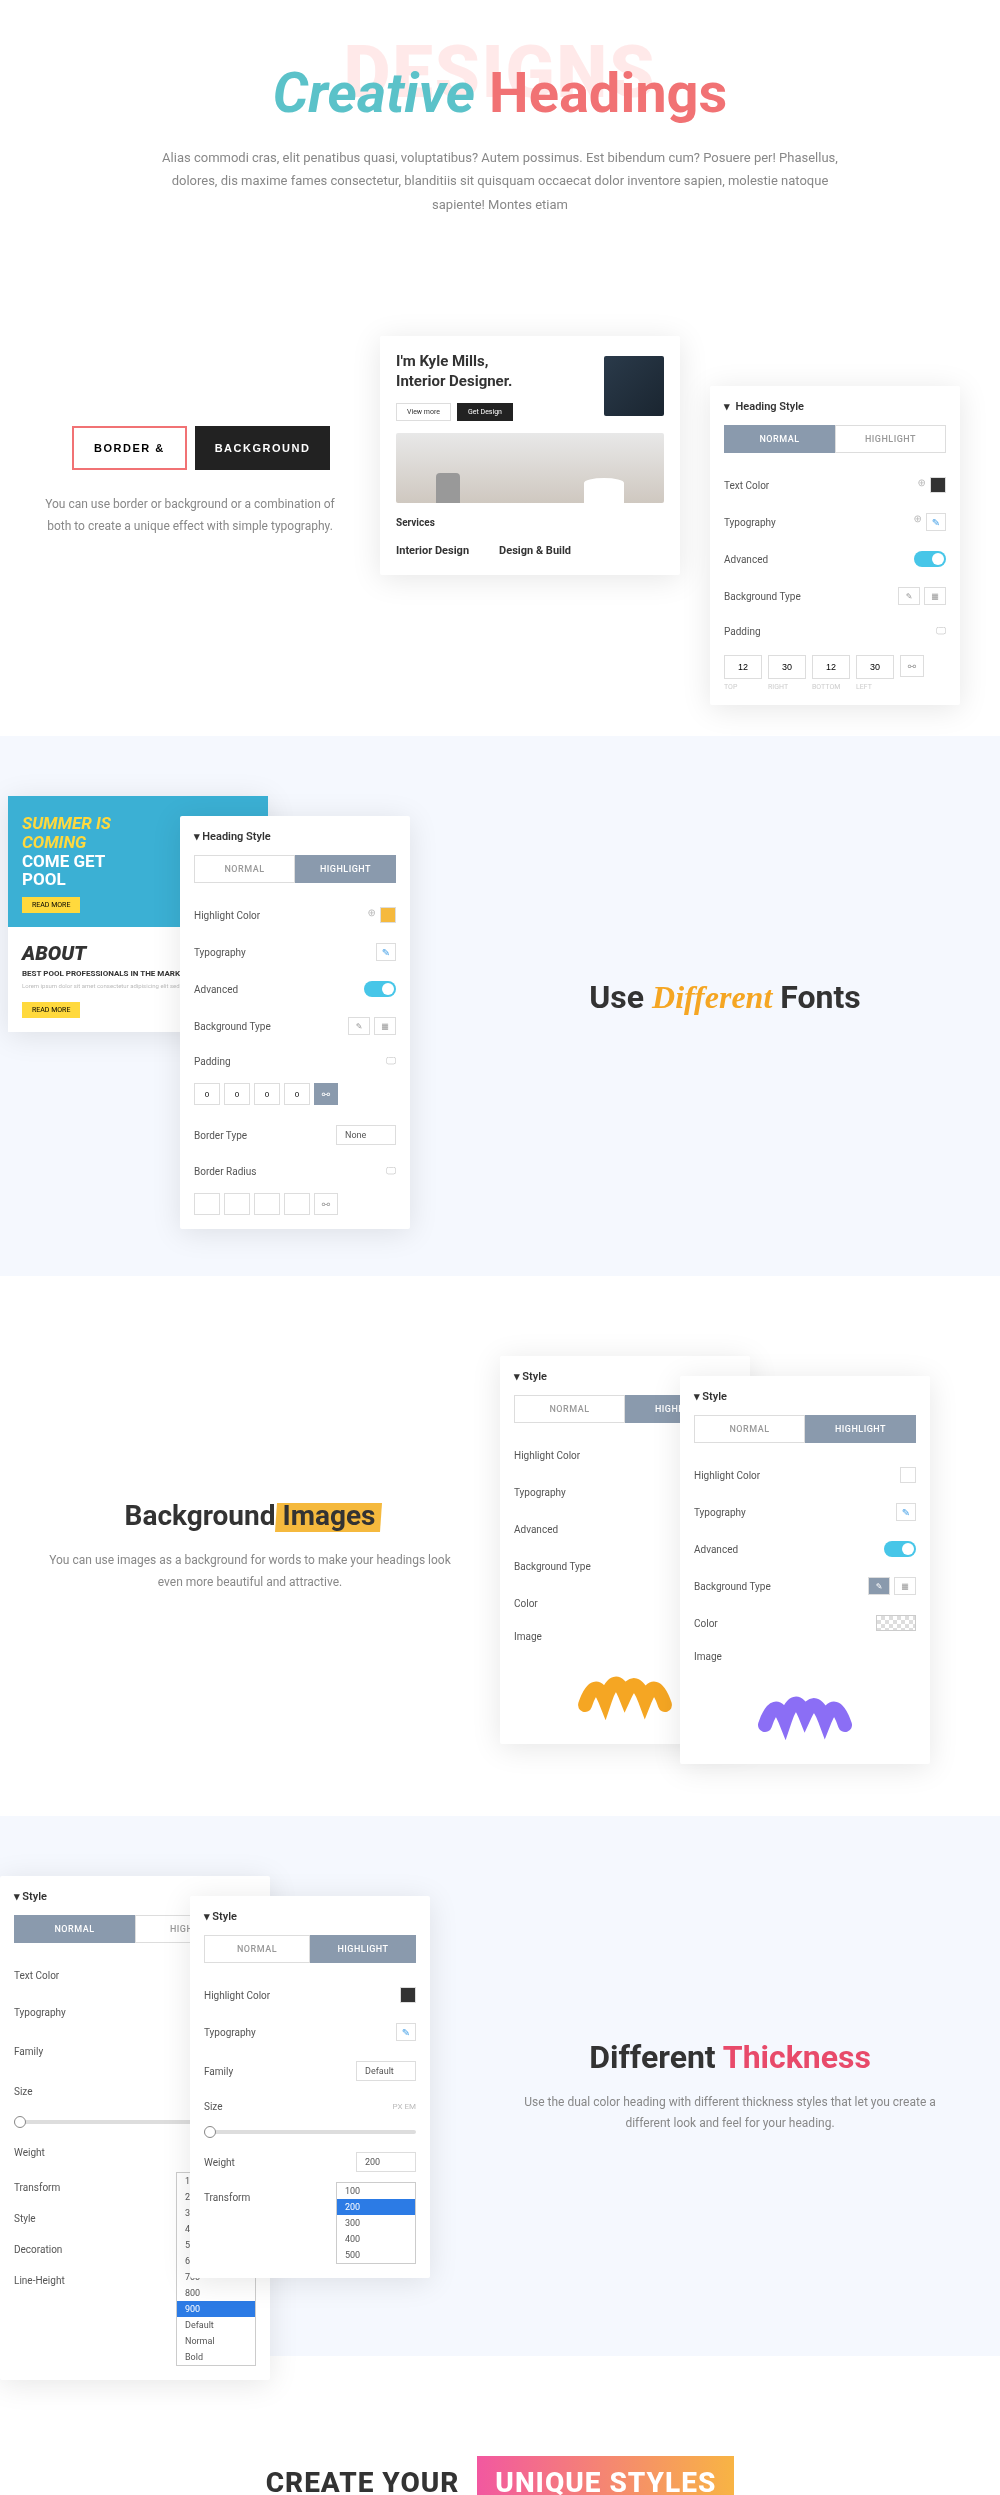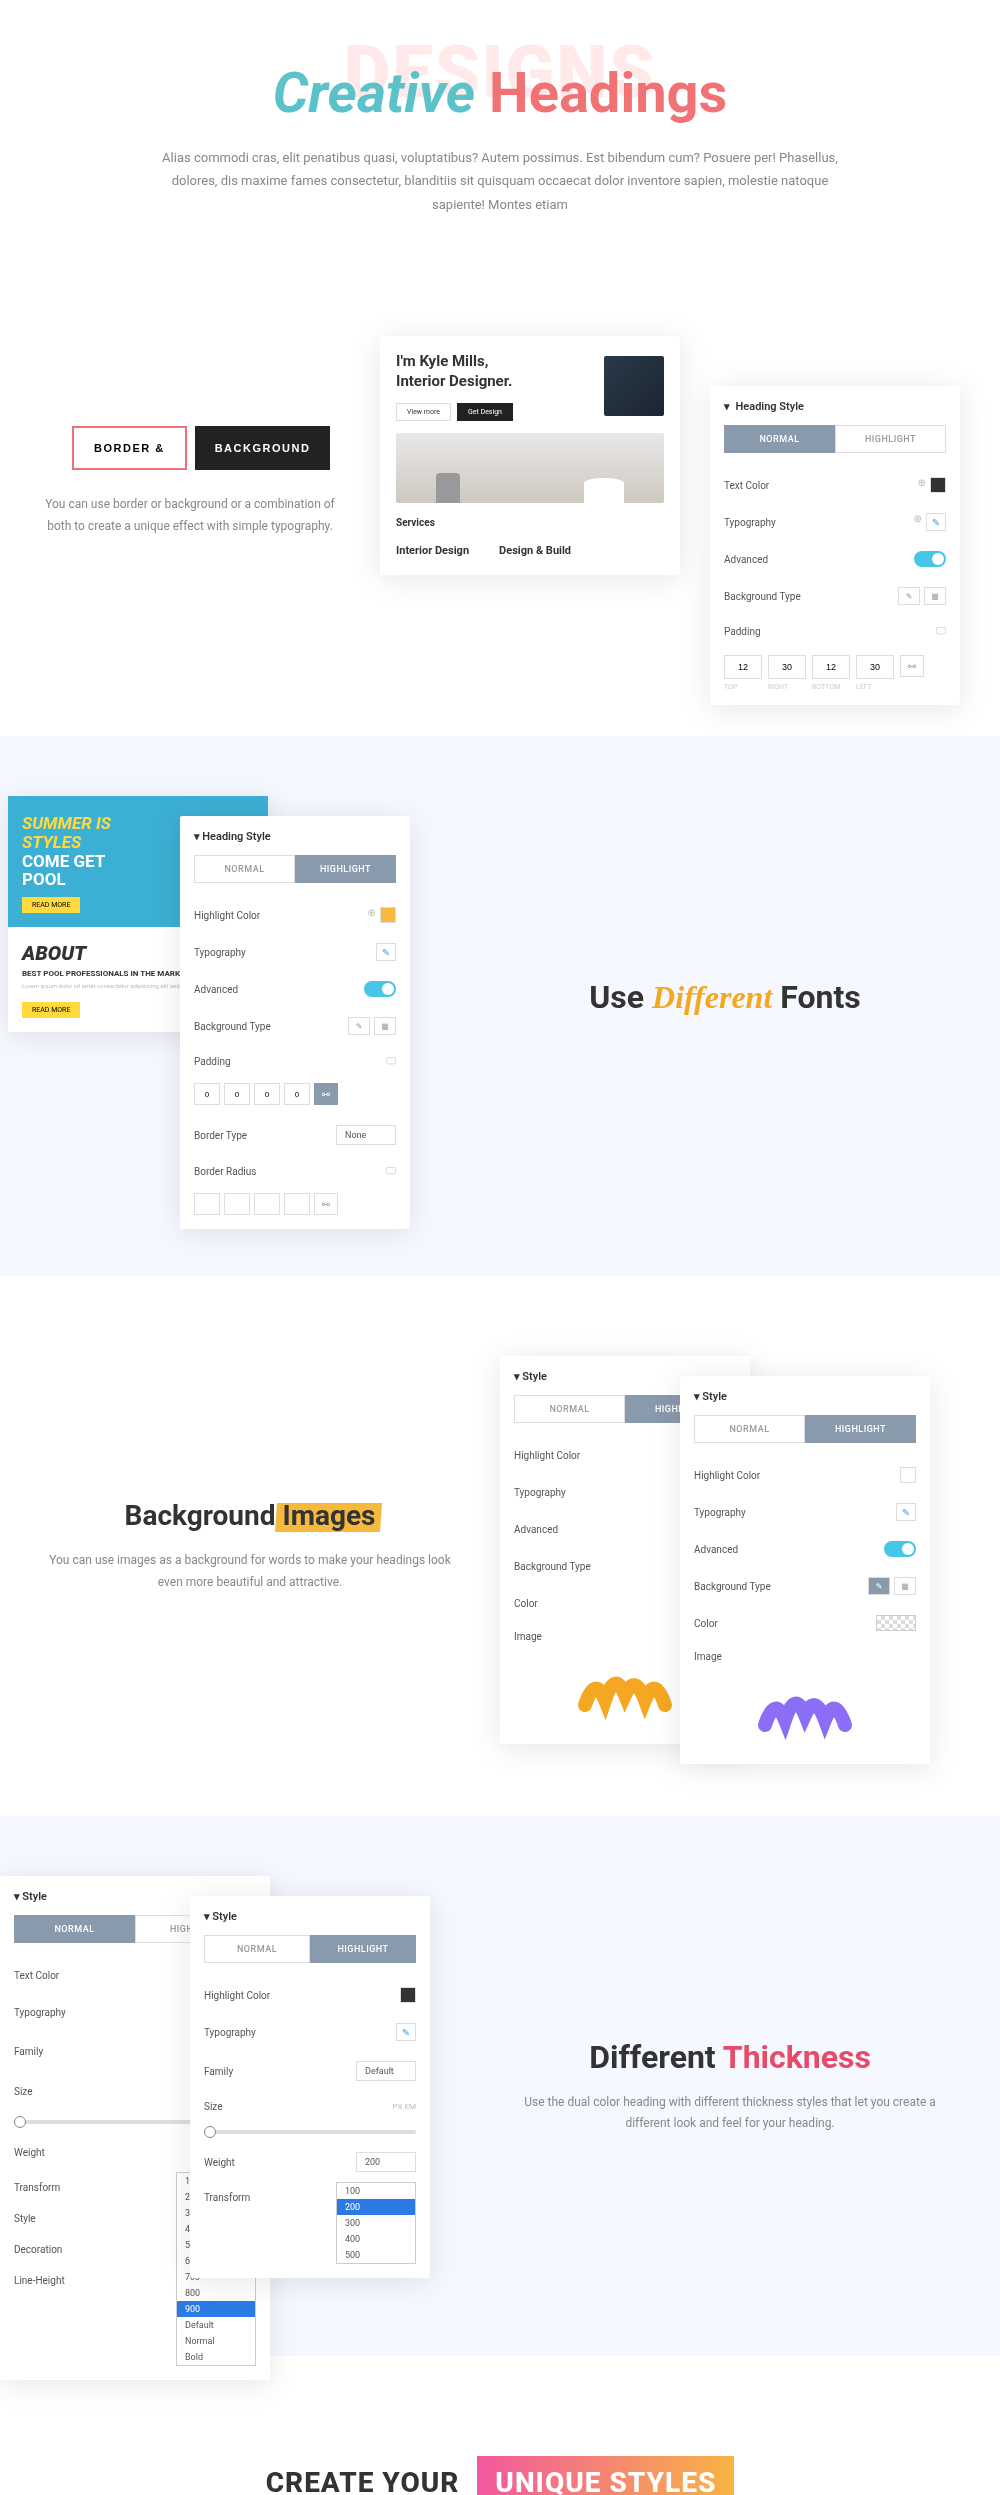--- a/index.html
+++ b/index.html
@@ -211,21 +211,21 @@
     </div>
   </div>
 </section>
 
 <section class="section2">
   <div class="section2-left">
     <div class="panel panel-pool">
       <div class="pool-hero">
         <h3>
           <span>SUMMER IS</span><br>
-          <span>STYLES</span><br>
+          <span>COMING</span><br>
           <span class="white">COME GET</span><br>
           <span class="white">POOL</span>
         </h3>
         <span class="pool-btn">READ MORE</span>
       </div>
       <div class="pool-about">
         <h4>ABOUT</h4>
         <h5>BEST POOL PROFESSIONALS IN THE MARKET</h5>
         <p>Lorem ipsum dolor sit amet consectetur adipisicing elit sed do eiusmod tempor.</p>
         <span class="pool-btn">READ MORE</span>

